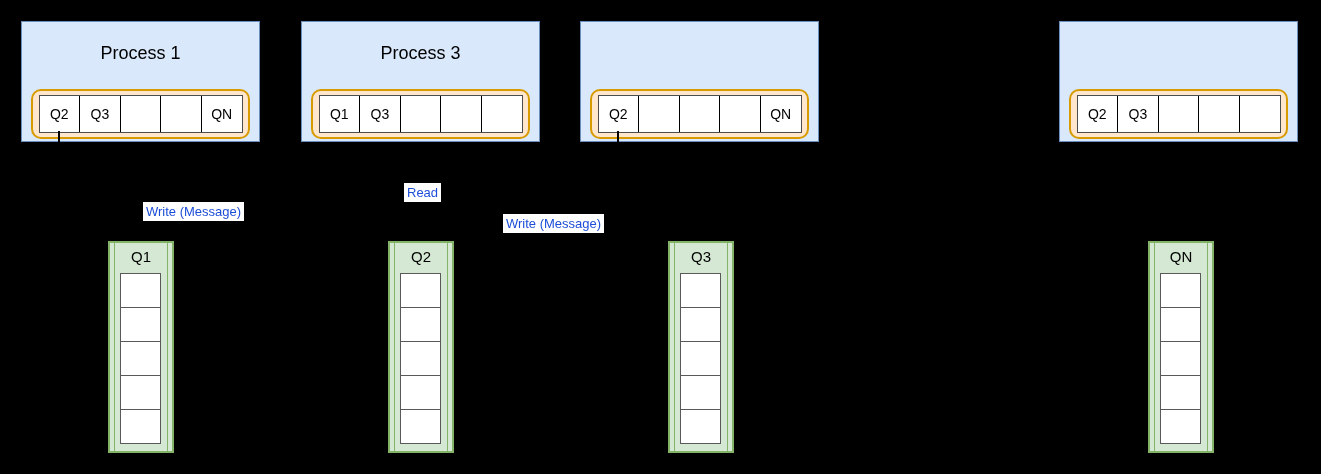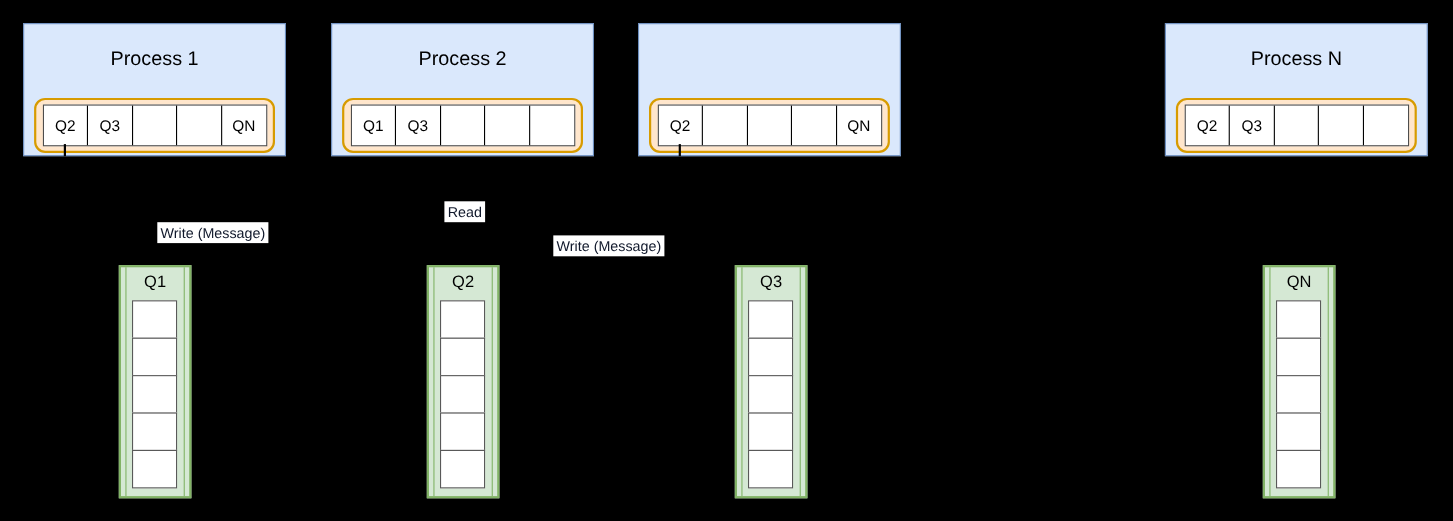--- a/index.html
+++ b/index.html
@@ -67,21 +67,21 @@
   .head { position:absolute; width:0; height:0; }
   .head.right { border-top:5px solid transparent; border-bottom:5px solid transparent; border-left:8px solid #000000; }
   .head.left  { border-top:5px solid transparent; border-bottom:5px solid transparent; border-right:8px solid #000000; }
   #arrow-q2-write-line { left:385px; top:289px; width:9px; }
   #arrow-q2-write-head { left:393px; top:285px; }
   #arrow-q2-read-head  { left:441px; top:320px; }
   #arrow-q2-read-line  { left:448px; top:324px; width:8px; }
 
   
   .edge-label {
-    position:absolute; background:#ffffff; color:#0f172a;
+    position:absolute; background:#ffffff; color:#1d4ed8;
     font-size:13px; line-height:17px; padding:1px 3px; white-space:nowrap;
   }
   #label-write-left  { left:143px; top:202px; }
   #label-read        { left:404px; top:183px; }
   #label-write-right { left:503px; top:214px; }
 </style>
 </head>
 <body>
 
 <div class="process" style="left:21px">
@@ -91,21 +91,21 @@
       <div class="slot">Q2</div>
       <div class="slot">Q3</div>
       <div class="slot"></div>
       <div class="slot"></div>
       <div class="slot">QN</div>
     </div>
   </div>
 </div>
 
 <div class="process" style="left:301px">
-  <div class="process-title">Process 2</div>
+  <div class="process-title">Process 3</div>
   <div class="tray">
     <div class="slot-row">
       <div class="slot">Q1</div>
       <div class="slot">Q3</div>
       <div class="slot"></div>
       <div class="slot"></div>
       <div class="slot"></div>
     </div>
   </div>
 </div>
@@ -116,21 +116,20 @@
       <div class="slot">Q2</div>
       <div class="slot"></div>
       <div class="slot"></div>
       <div class="slot"></div>
       <div class="slot">QN</div>
     </div>
   </div>
 </div>
 
 <div class="process" style="left:1059px">
-  <div class="process-title">Process N</div>
   <div class="tray">
     <div class="slot-row">
       <div class="slot">Q2</div>
       <div class="slot">Q3</div>
       <div class="slot"></div>
       <div class="slot"></div>
       <div class="slot"></div>
     </div>
   </div>
 </div>

